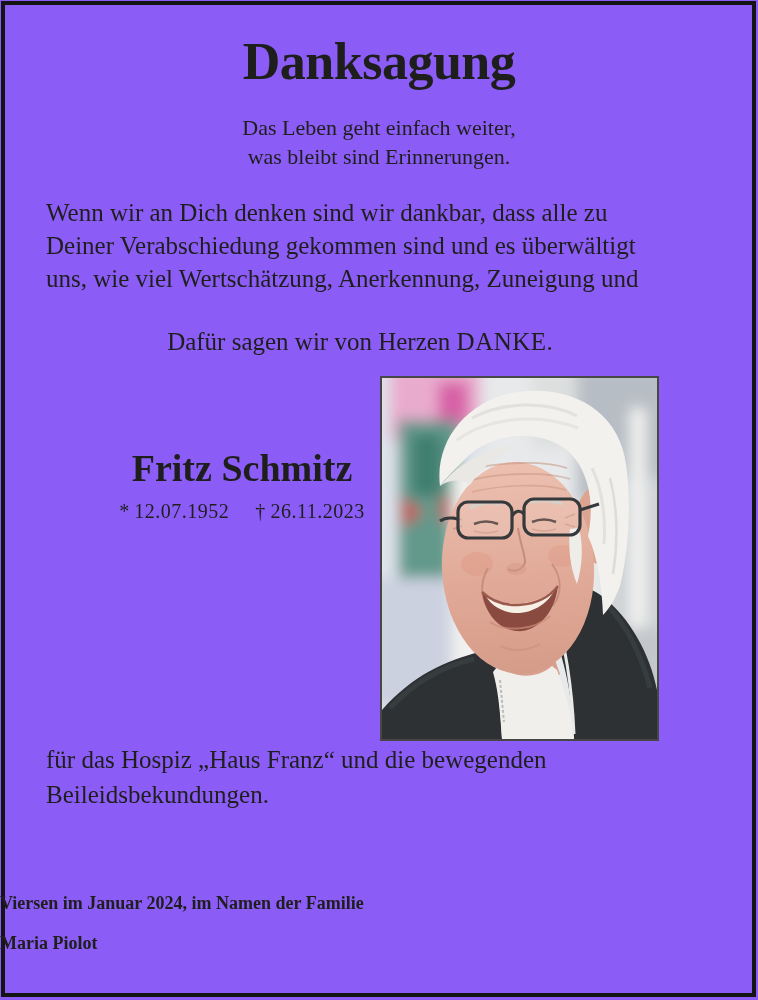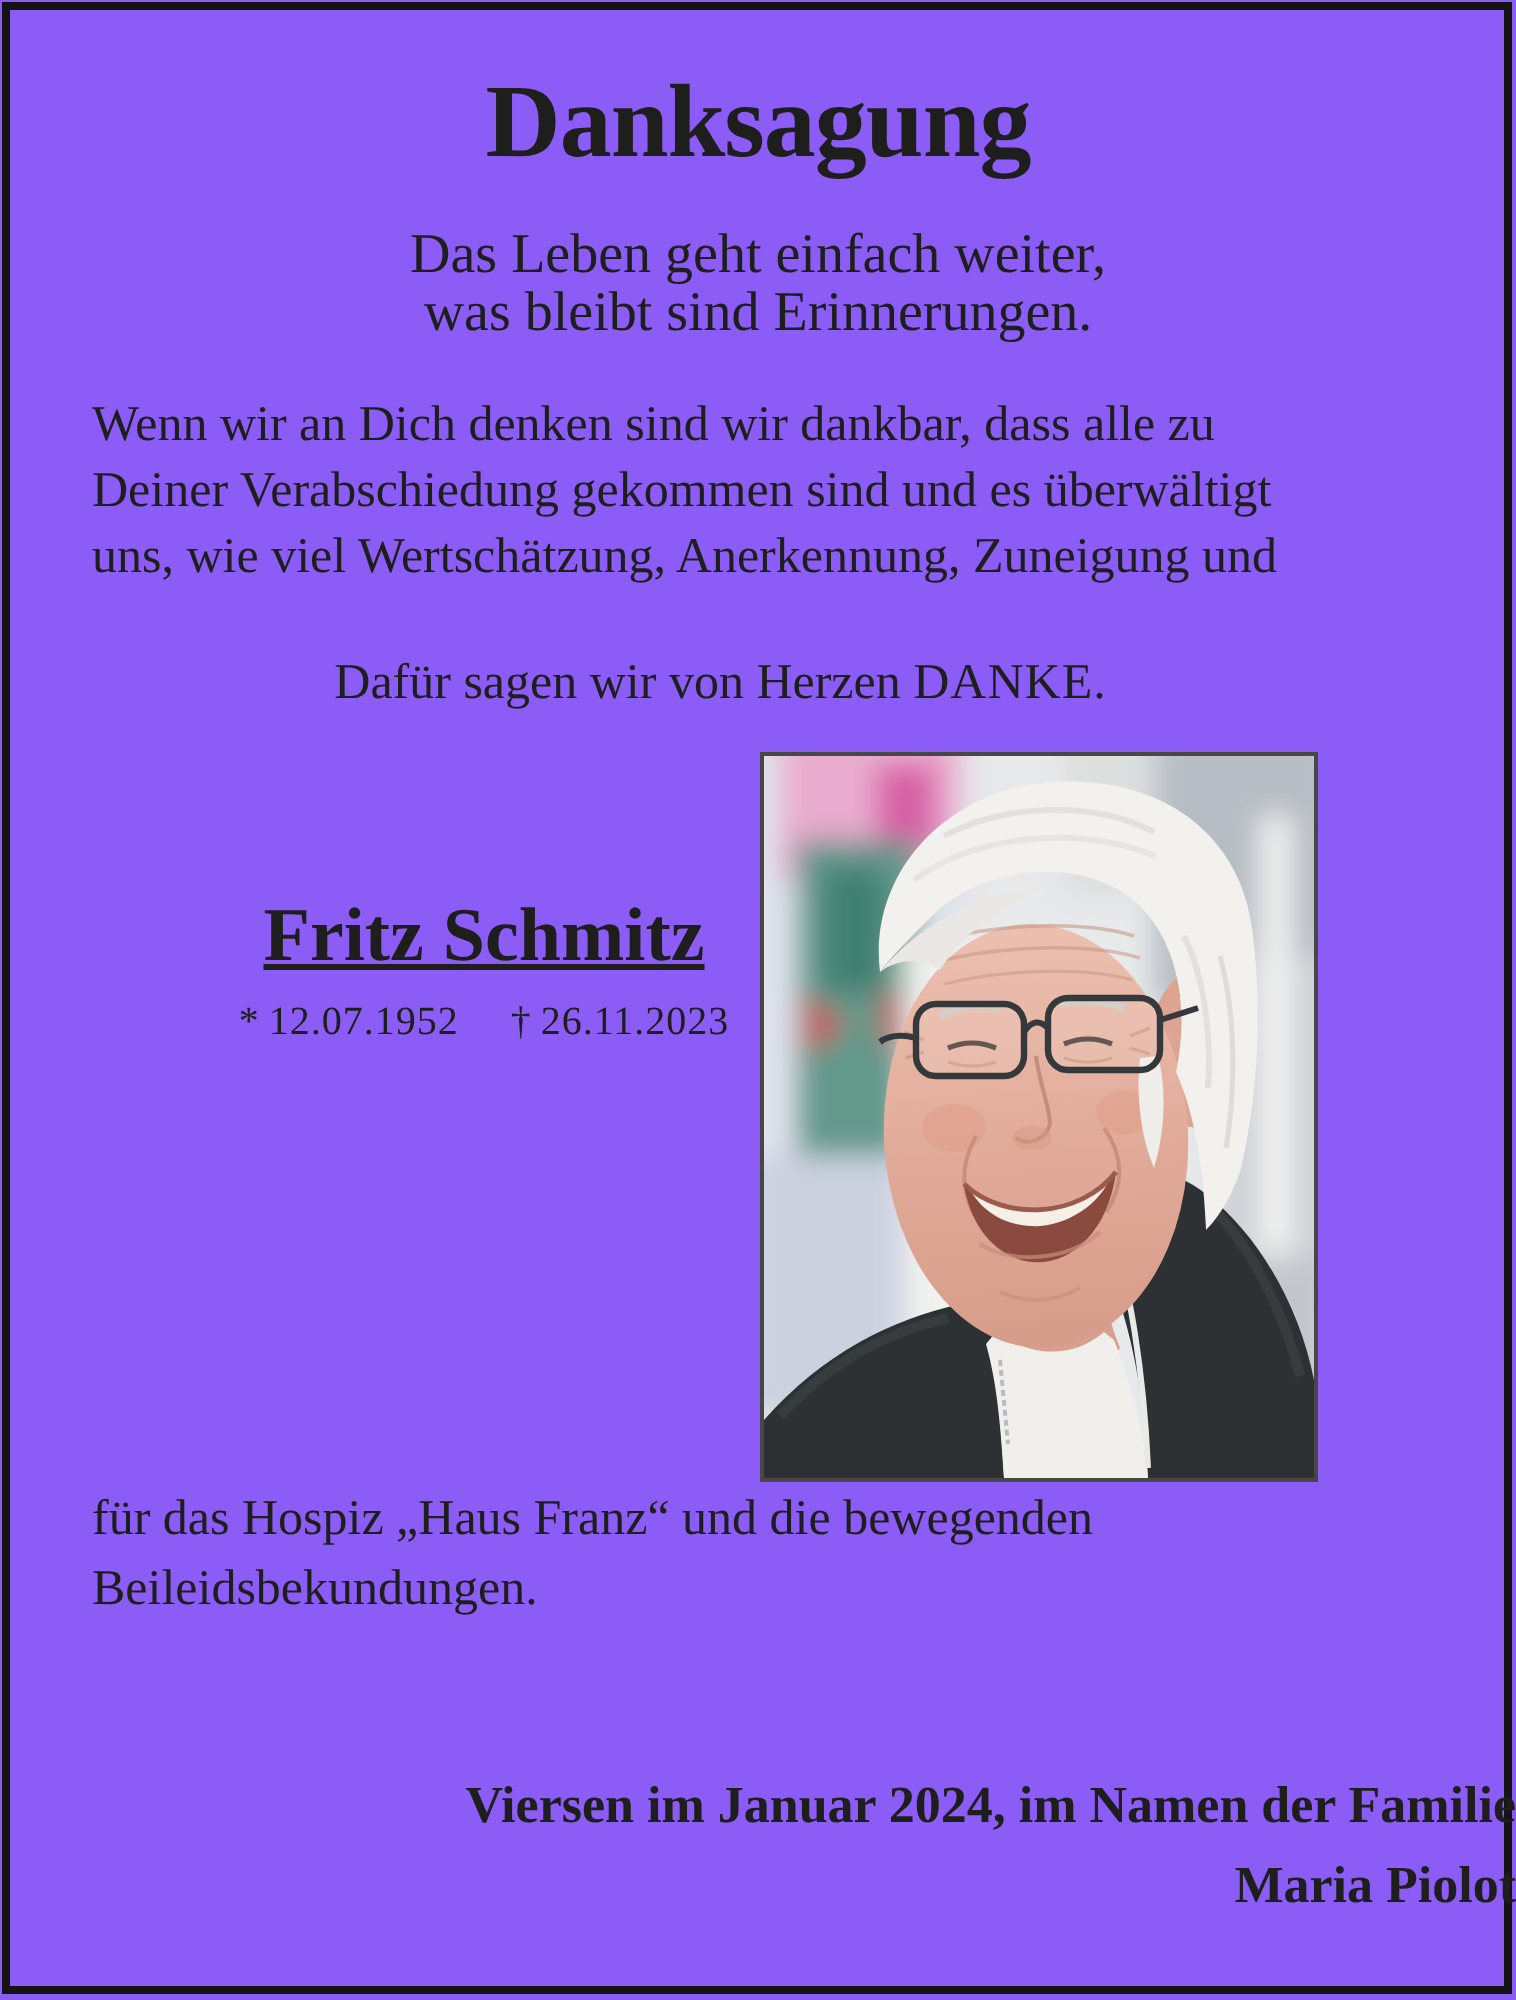--- a/index.html
+++ b/index.html
@@ -11,49 +11,49 @@
   #frame{
     position:absolute;left:1px;top:1px;right:2px;bottom:3px;
     border:4px solid #141414;pointer-events:none;
   }
   .title{
     position:absolute;top:36px;left:0;width:100%;text-align:center;
     font-size:52px;font-weight:700;letter-spacing:-0.5px;line-height:1;
   }
   .epigraph{
     position:absolute;top:113px;left:0;width:100%;text-align:center;
-    font-size:28px;line-height:29px;
+    font-size:22px;line-height:29px;
   }
   .para1{
     position:absolute;top:196px;left:46px;width:680px;
     font-size:25px;line-height:33px;white-space:nowrap;
   }
   .thanks{
     position:absolute;top:326px;left:0;width:720px;text-align:center;
     font-size:25px;line-height:31px;
   }
   .thanks .bold{font-weight:400;letter-spacing:0.5px;}
   .name-block{
     position:absolute;left:92px;top:447px;width:300px;text-align:center;
   }
-  .deceased-name{font-size:38px;font-weight:700;line-height:42px;text-decoration:underline;}
+  .deceased-name{font-size:38px;font-weight:700;line-height:42px;}
   .dates{font-size:20px;line-height:24px;margin-top:10px;letter-spacing:0.5px;}
   .dates .gap{display:inline-block;width:26px;}
   .photo{
     position:absolute;left:380px;top:376px;width:275px;height:361px;
     border:2px solid #474747;box-sizing:content-box;background:#e7e9ea;
   }
   .photo svg{display:block;width:275px;height:361px;}
   .para2{
     position:absolute;top:742px;left:46px;width:690px;
     font-size:25px;line-height:35px;white-space:nowrap;
   }
   .closing{
-    position:absolute;top:883px;left:0;width:100%;text-align:right;
-    font-size:26px;font-weight:700;line-height:40px;
+    position:absolute;top:883px;left:0;width:100%;text-align:left;
+    font-size:18px;font-weight:700;line-height:40px;
   }
 </style>
 </head>
 <body>
 
 <div id="page">
   <div id="frame"></div>
 
   <div class="title">Danksagung</div>
 

